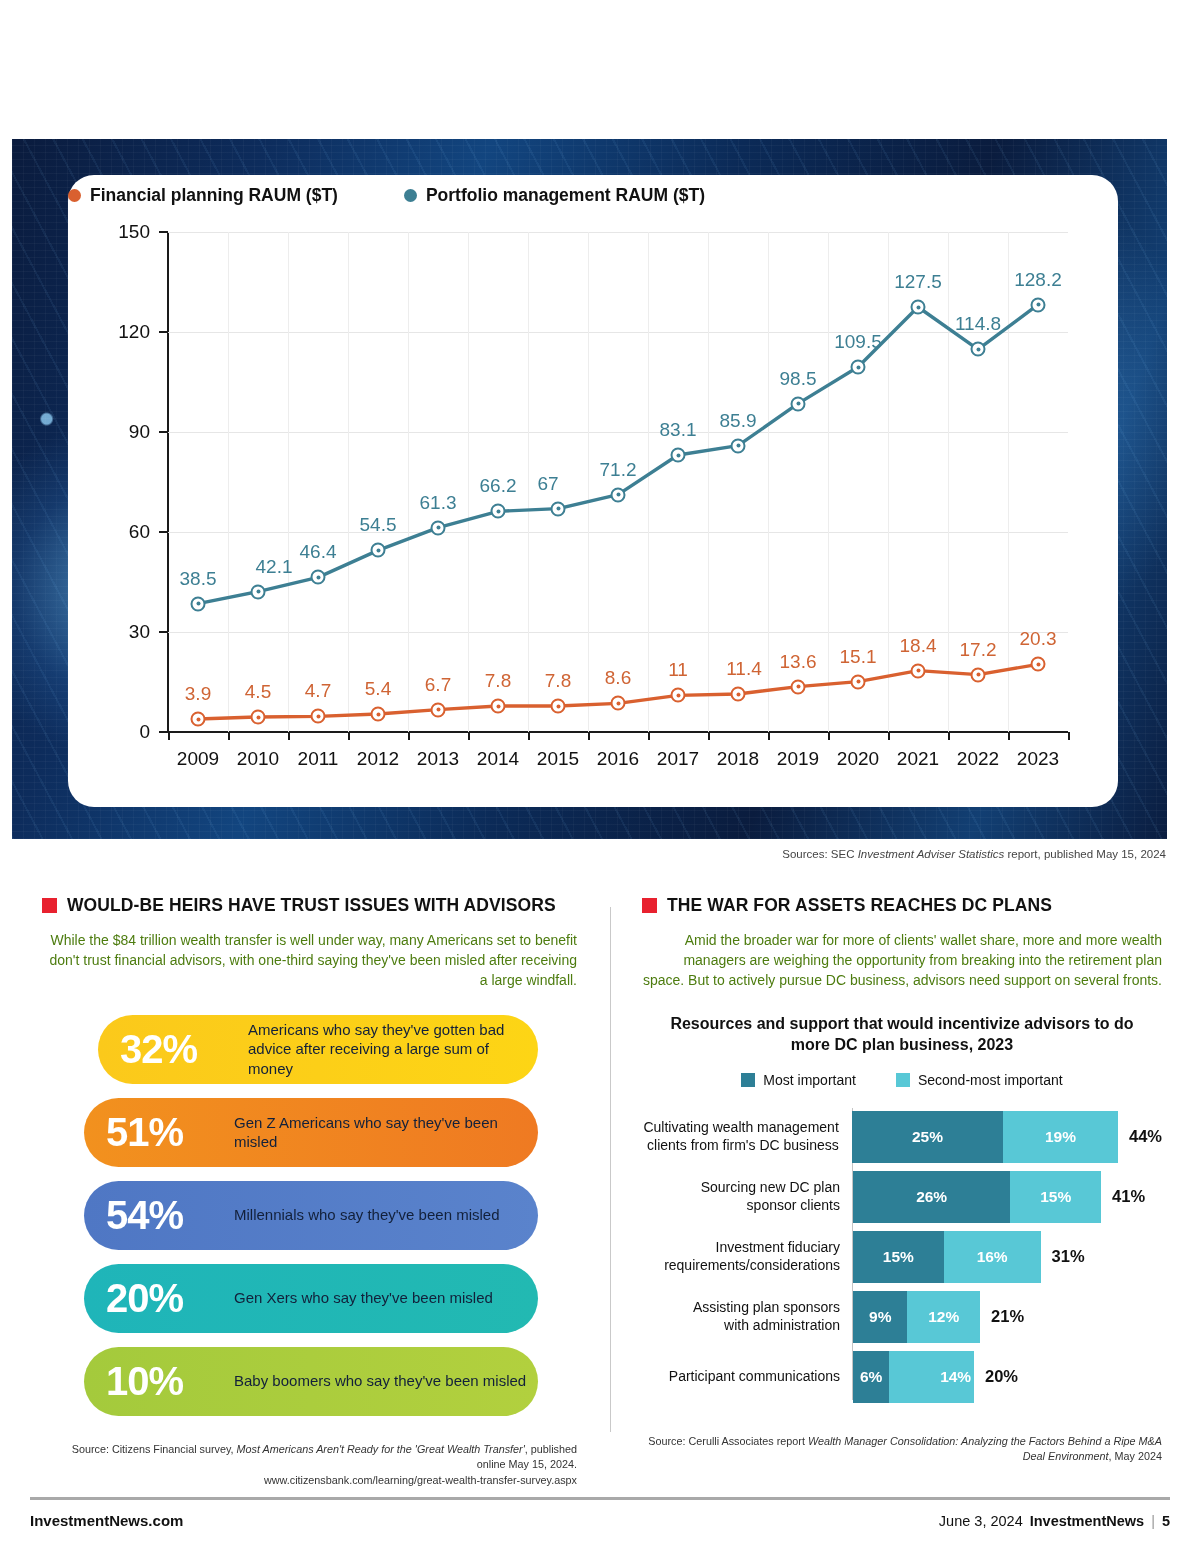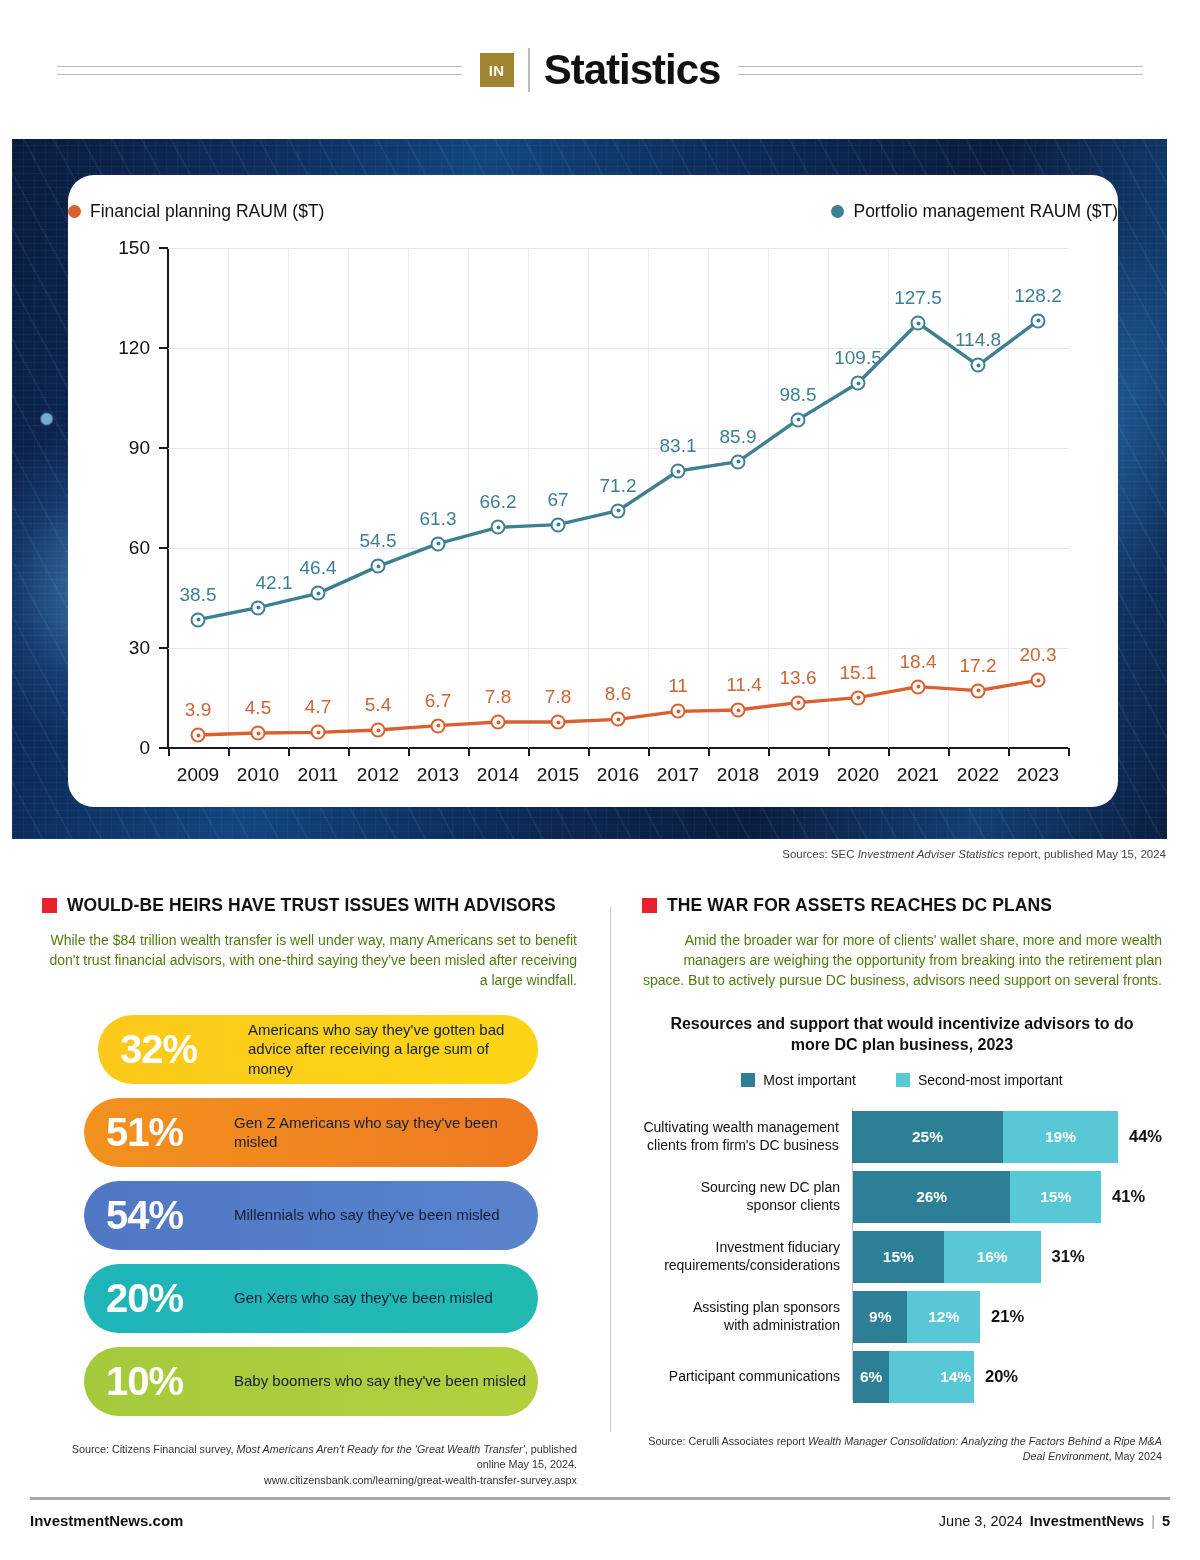--- a/index.html
+++ b/index.html
@@ -59,21 +59,21 @@
     position: absolute; right: -40px; top: 60px; width: 280px; height: 420px;
     background: radial-gradient(ellipse at center, rgba(80,170,245,.32) 0%, transparent 70%);
   }
 
   .chart-card {
     position: absolute; left: 56px; top: 36px; width: 1050px; height: 632px;
     background: #fff; border-radius: 26px;
   }
 
   
-  .legend { display: flex; justify-content: space-between; gap: 66px; padding-top: 26px; }
+  .legend { display: flex; justify-content: flex-start; gap: 66px; padding-top: 10px; font-weight: bold; }
   .legend-item { display: flex; align-items: center; gap: 9px; font-size: 17.5px; color: #111; }
   .legend-dot { width: 13px; height: 13px; border-radius: 50%; }
 
   
   .plot-wrap { position: relative; margin: 14px 0 0 0; width: 1050px; height: 560px; }
   .plot { position: absolute; left: 100px; top: 12px; width: 900px; height: 500px; }
   .gridline-h { position: absolute; left: 0; width: 100%; height: 1px; background: #e6e6e6; }
   .gridline-v { position: absolute; top: 0; height: 100%; width: 1px; background: #ededed; }
   .axis-y { position: absolute; left: -1px; top: 0; width: 2px; height: 500px; background: #1a1a1a; }
   .axis-x { position: absolute; left: 0; bottom: -1px; width: 900px; height: 2px; background: #1a1a1a; }
@@ -174,35 +174,20 @@
   .footer-right { font-size: 14.5px; color: #111; display: flex; align-items: baseline; gap: 7px; }
   .footer-right .brand { font-weight: bold; }
   .footer-right .bar { color: #999; }
   .footer-right .pg { font-weight: bold; }
 </style>
 </head>
 <body>
 
 <div class="page">
 
-  <div class="masthead">
-    <div class="rule-group left">
-      <div class="rule short"></div>
-        <div class="rule short"></div>
-    </div>
-    <div class="mast-center">
-      <div class="in-badge">IN</div>
-      <div class="mast-divider"></div>
-      <div class="mast-title">Statistics</div>
-    </div>
-    <div class="rule-group right">
-      <div class="rule short"></div>
-        <div class="rule short"></div>
-    </div>
-  </div>
 
   <div class="hero">
     <div class="hero-noise"></div>
     <div class="hero-glow"></div>
     <div class="hero-glow2"></div>
 
     <div class="chart-card">
       <div class="legend" id="lineLegend">
           <div class="legend-item">
             <span class="legend-dot" style="background: rgb(217, 96, 47);"></span>
@@ -319,21 +304,21 @@
             <div class="dlabel blue" style="left: 106px; top: 345.667px;">42.1</div>
             <div class="marker blue" style="left: 150px; top: 345.333px;"></div>
             <div class="dlabel blue" style="left: 150px; top: 331.333px;">46.4</div>
             <div class="marker blue" style="left: 210px; top: 318.333px;"></div>
             <div class="dlabel blue" style="left: 210px; top: 304.333px;">54.5</div>
             <div class="marker blue" style="left: 270px; top: 295.667px;"></div>
             <div class="dlabel blue" style="left: 270px; top: 281.667px;">61.3</div>
             <div class="marker blue" style="left: 330px; top: 279.333px;"></div>
             <div class="dlabel blue" style="left: 330px; top: 265.333px;">66.2</div>
             <div class="marker blue" style="left: 390px; top: 276.667px;"></div>
-            <div class="dlabel blue" style="left: 390px; top: 262.667px;">67</div>
+            <div class="dlabel blue" style="left: 380px; top: 262.667px;">67</div>
             <div class="marker blue" style="left: 450px; top: 262.667px;"></div>
             <div class="dlabel blue" style="left: 450px; top: 248.667px;">71.2</div>
             <div class="marker blue" style="left: 510px; top: 223px;"></div>
             <div class="dlabel blue" style="left: 510px; top: 209px;">83.1</div>
             <div class="marker blue" style="left: 570px; top: 213.667px;"></div>
             <div class="dlabel blue" style="left: 570px; top: 199.667px;">85.9</div>
             <div class="marker blue" style="left: 630px; top: 171.667px;"></div>
             <div class="dlabel blue" style="left: 630px; top: 157.667px;">98.5</div>
             <div class="marker blue" style="left: 690px; top: 135px;"></div>
             <div class="dlabel blue" style="left: 690px; top: 121px;">109.5</div>

